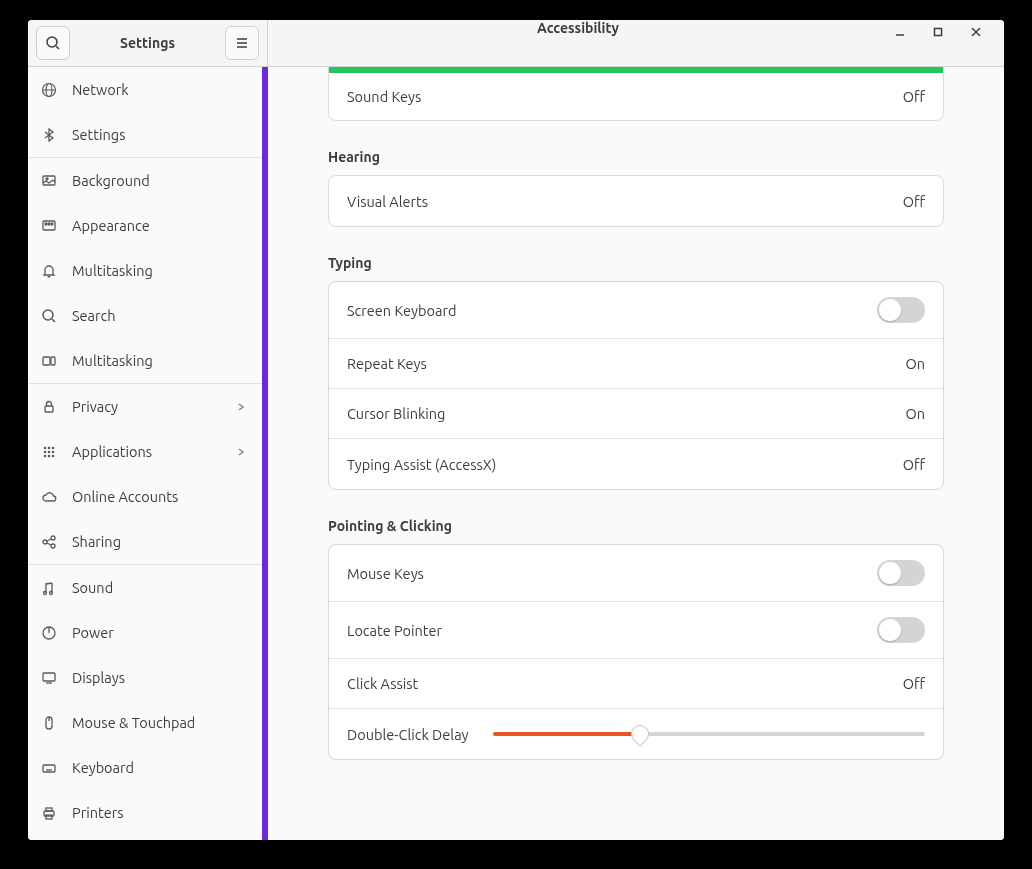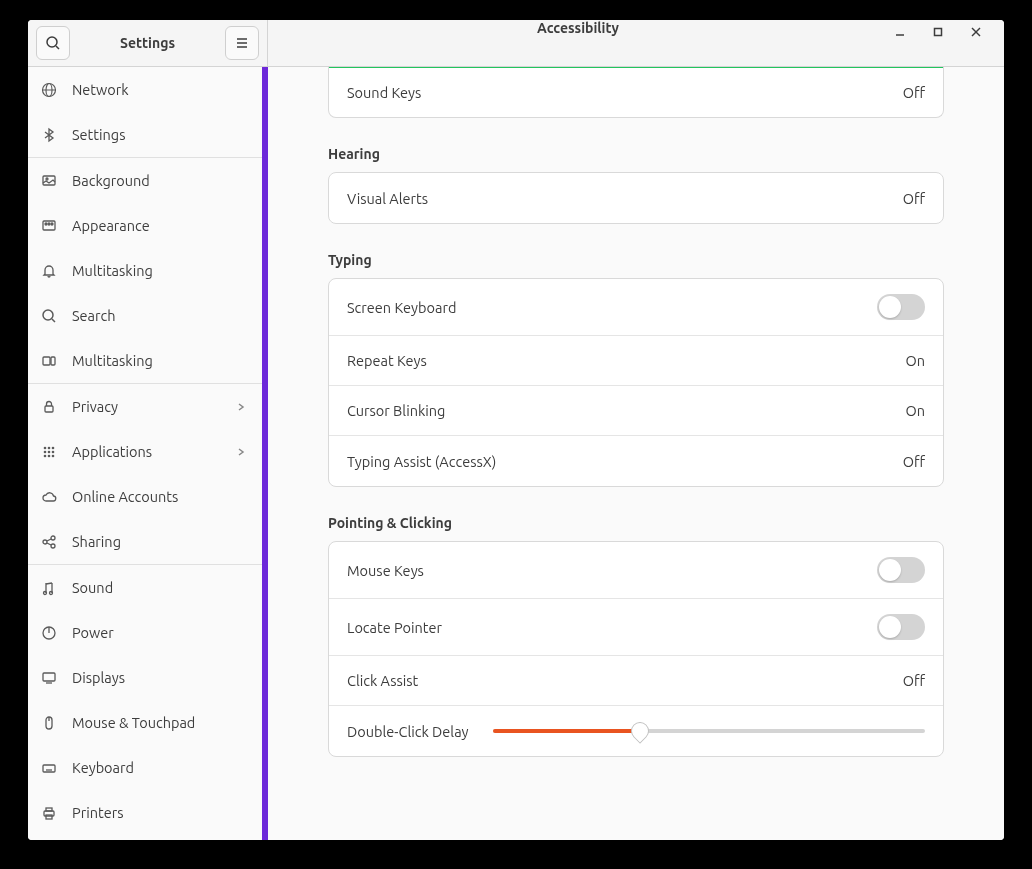--- a/index.html
+++ b/index.html
@@ -428,21 +428,21 @@
               <rect x="5" y="3" width="6" height="3"></rect>
               <rect x="5" y="10" width="6" height="4"></rect>
             </svg>
           </span>
           <span>Printers</span>
         </div>
       </div>
     <div class="content">
 
       <div class="card first-card-partial" style="margin-top:0; border-top-left-radius:0; border-top-right-radius:0; border-top:none;">
-        <div class="row" style="border-top:1px solid #22c55e;">
+        <div class="row" style="border-top:6px solid #22c55e;">
           <div class="row-label">Sound Keys</div>
           <div class="row-value">Off</div>
         </div>
       </div>
 
       <div class="section-title">Hearing</div>
       <div class="card">
         <div class="row">
           <div class="row-label">Visual Alerts</div>
           <div class="row-value">Off</div>

